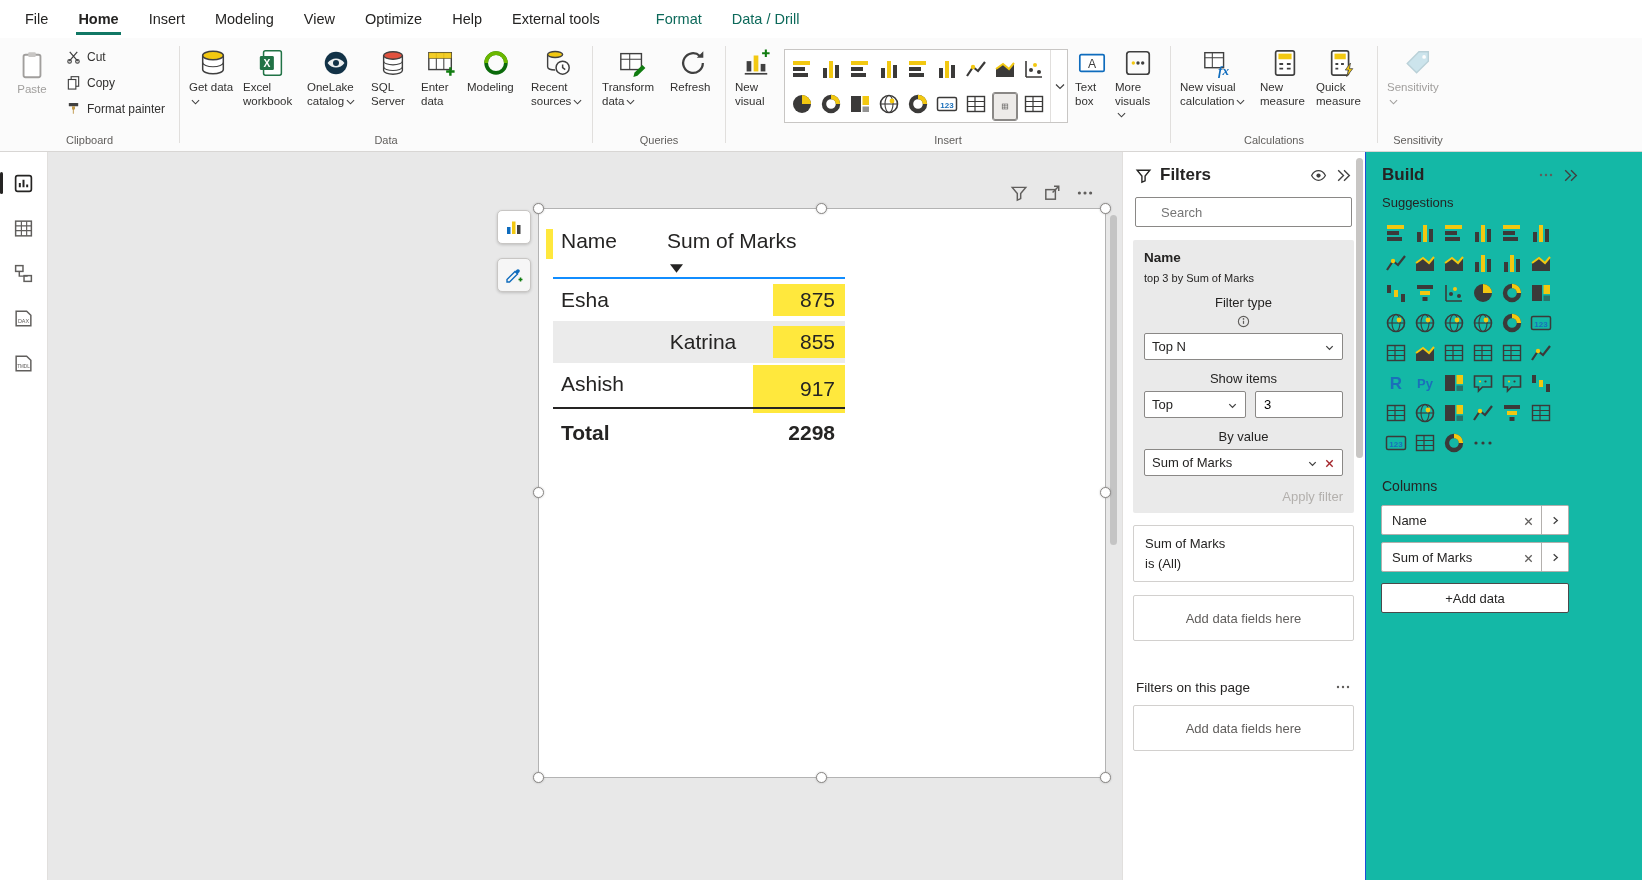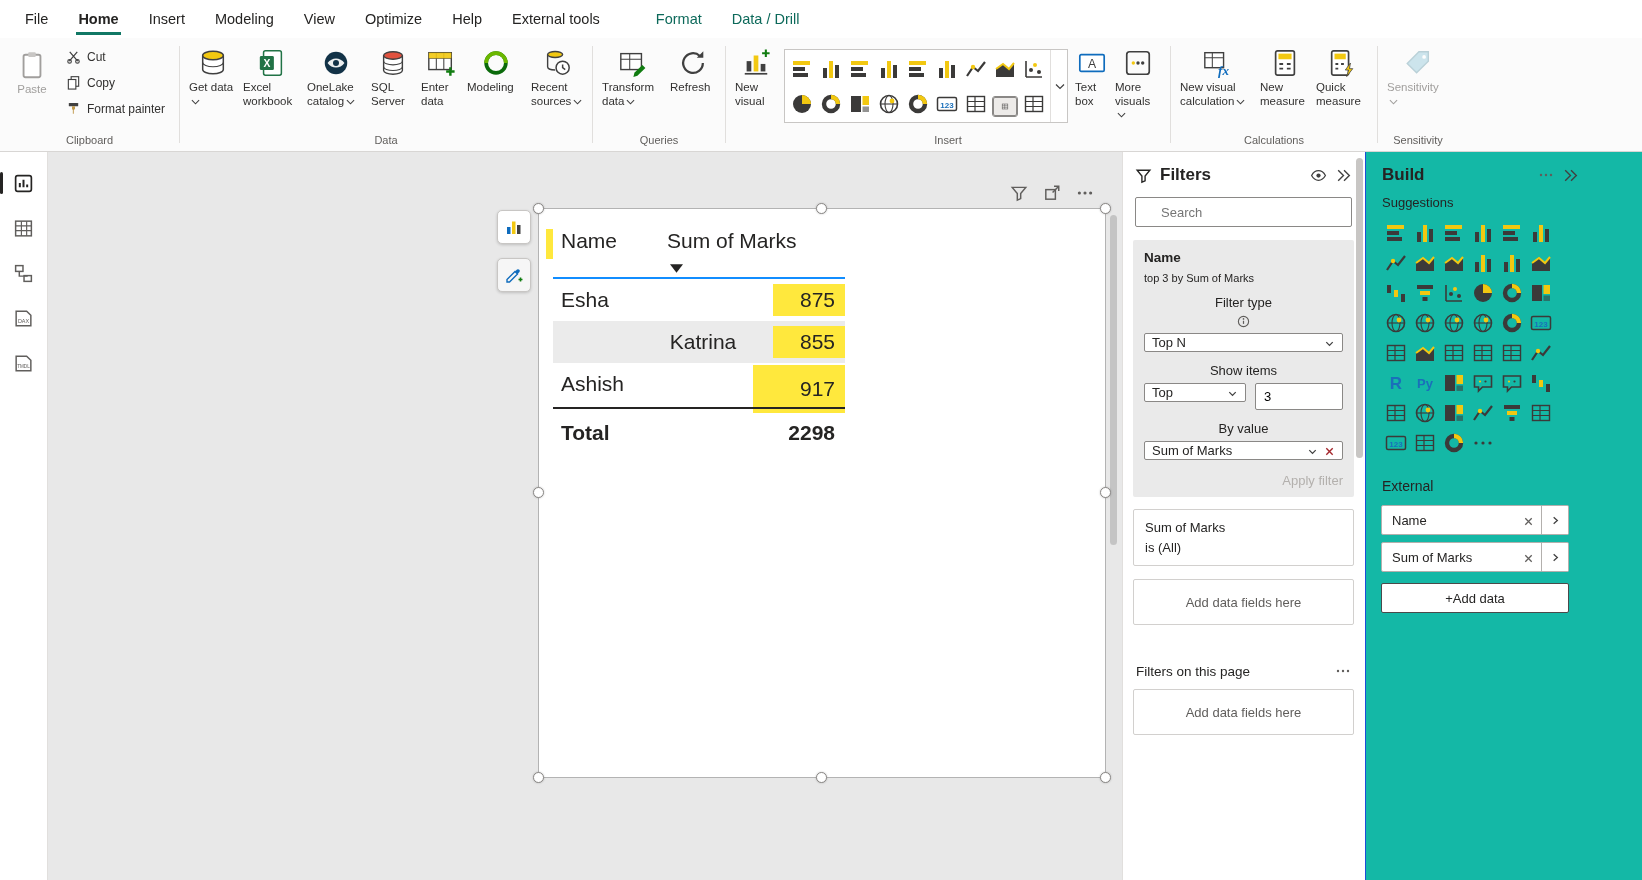--- a/index.html
+++ b/index.html
@@ -89,21 +89,21 @@
   .fsearch{margin:3px 12px 13px 12px;height:30px;border:1px solid #8a8886;border-radius:2px;display:flex;align-items:center;gap:7px;padding:0 16px;background:#fff;}
   .fsearch input{border:none;outline:none;flex:1;font-size:13px;font-family:inherit;color:#252423;background:transparent;}
   .fsect{display:flex;align-items:center;padding:8px 13px;font-size:13.5px;color:#252423;}
   .fsect .sp{flex:1;}
   .dots{width:16px;height:16px;} .dots svg{width:100%;height:100%;}
   .fcard{margin:4px 10px 12px 10px;background:#eaeaea;border-radius:2px;padding:10px 11px 9px 11px;}
   .fcard .fname{font-size:13.5px;font-weight:600;}
   .fcard .fsum{font-size:11px;margin-top:7px;}
   .flabel{font-size:13px;margin-top:11px;display:flex;align-items:center;gap:5px;flex-direction:column;}
   .iic{width:13px;height:13px;} .iic svg{width:100%;height:100%;}
-  .sel{margin-top:5px;height:19px;background:#fff;border:1px solid #8a8886;border-radius:2px;display:flex;align-items:center;padding:0 7px;font-size:13px;gap:6px;}
+  .sel{margin-top:5px;height:27px;background:#fff;border:1px solid #8a8886;border-radius:2px;display:flex;align-items:center;padding:0 7px;font-size:13px;gap:6px;}
   .sel .st{flex:1;white-space:nowrap;overflow:hidden;}
   .cic{width:11px;height:11px;flex:none;} .cic svg{width:100%;height:100%;}
   .xic{width:11px;height:11px;flex:none;} .xic svg{width:100%;height:100%;}
   .showrow{display:flex;gap:9px;margin-top:5px;}
   .showrow .sel{flex:1;margin-top:0;}
   .numin{width:88px;height:27px;border:1px solid #8a8886;border-radius:2px;background:#fff;font-size:13px;font-family:inherit;padding:0 8px;outline:none;}
   .applyrow{text-align:right;font-size:13px;color:#b3b0ad;margin-top:13px;}
   .fcard2{margin:0 10px 13px 10px;border:1px solid #d2d0ce;border-radius:2px;background:#fff;padding:10px 11px;font-size:13px;}
   .fcard2 .l2{margin-top:5px;}
   .addcard{margin:2px 10px 12px 10px;border:1px solid #d2d0ce;border-radius:2px;background:#fff;height:46px;
@@ -997,21 +997,21 @@
           </svg>
         </div>
         <div class="vicon">
           <svg viewBox="0 0 24 24">
             <circle cx="5" cy="12" r="1.6" fill="#3b3a39"></circle>
             <circle cx="12" cy="12" r="1.6" fill="#3b3a39"></circle>
             <circle cx="19" cy="12" r="1.6" fill="#3b3a39"></circle>
           </svg>
         </div>
       </div>
-    <div class="bcols">External</div>
+    <div class="bcols">Columns</div>
 
     <div class="pill">
       <div class="pill-main">
         <span class="pt">Name</span>
         <span class="xic"><svg viewBox="0 0 12 12">
               <path d="M2.5 2.5l7 7M9.5 2.5l-7 7" stroke="#605e5c" stroke-width="1.4"></path>
             </svg></span>
       </div>
       <div class="pill-arrow">
           <svg class="cic" style="width:11px;height:11px" viewBox="0 0 12 12">

